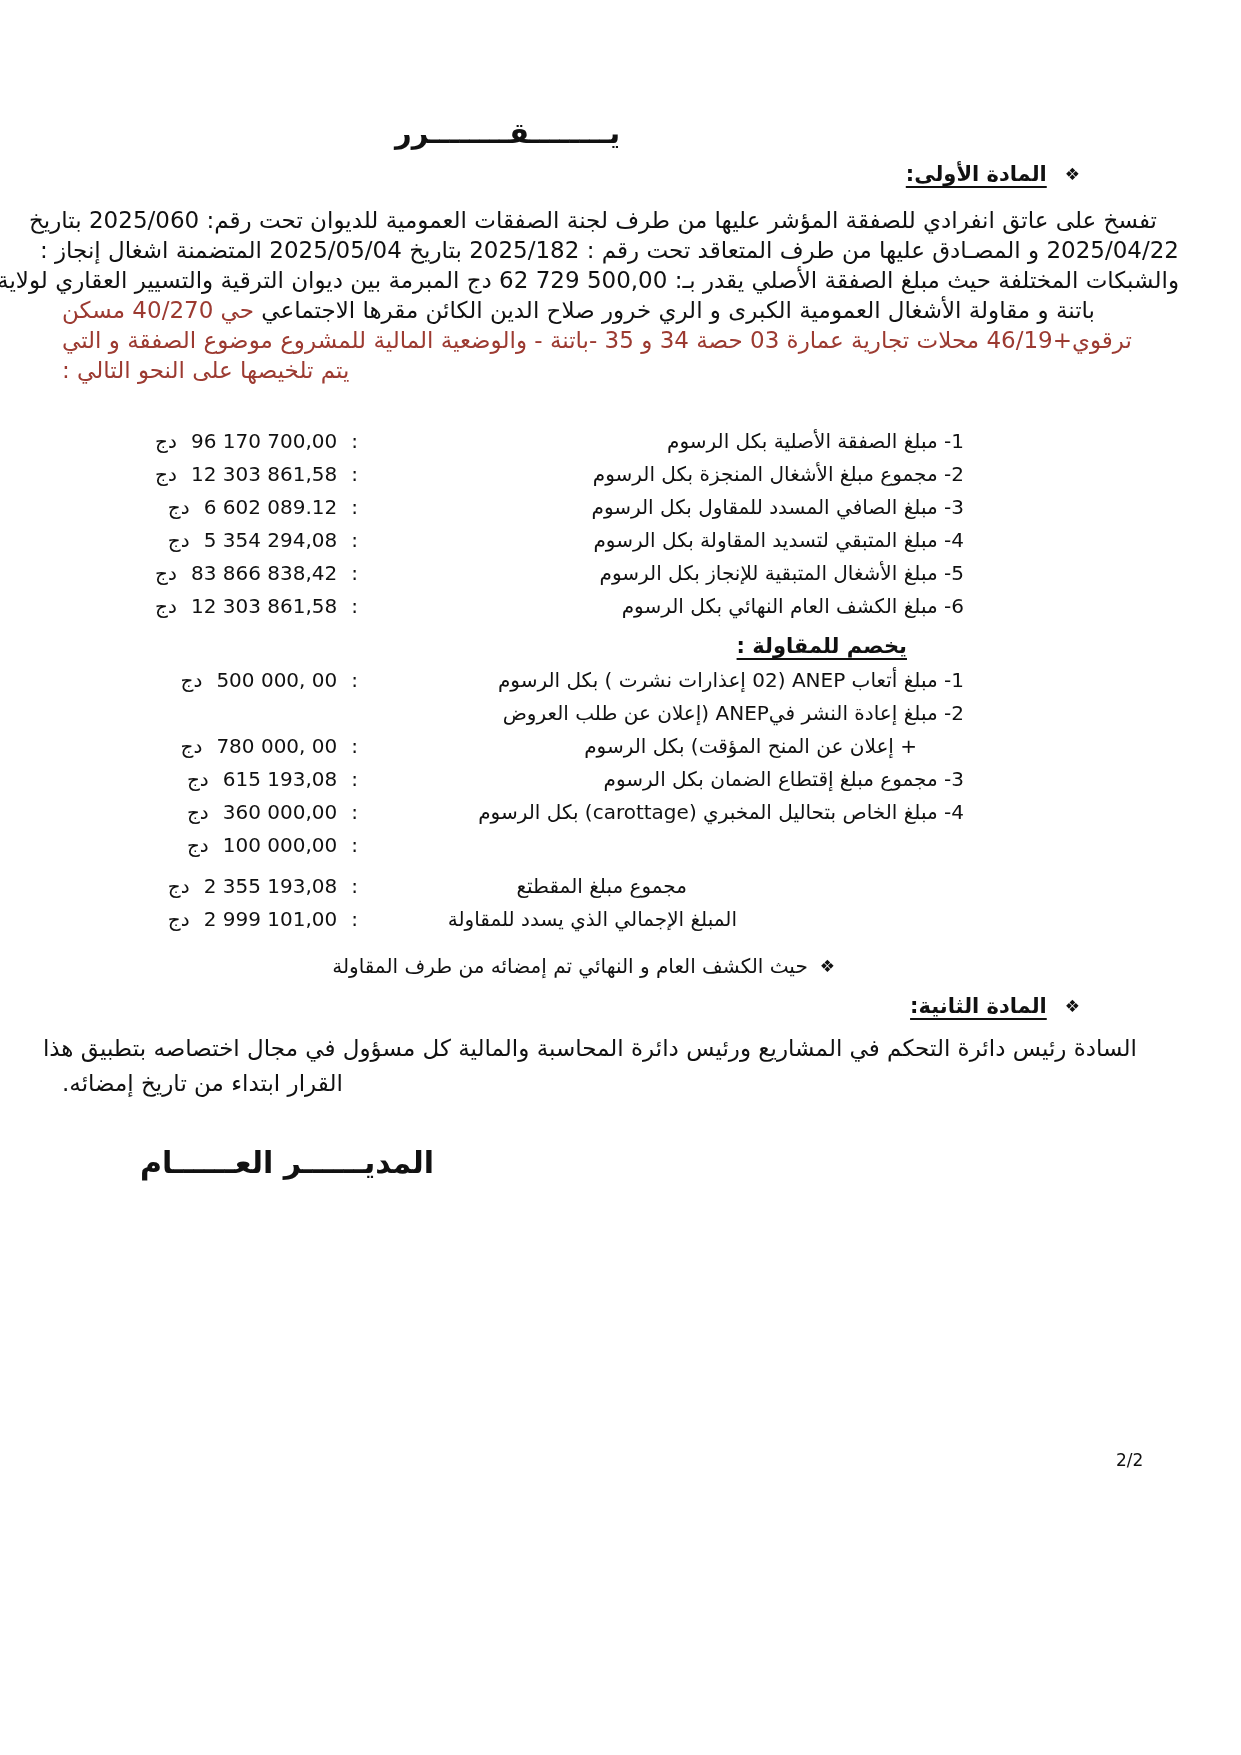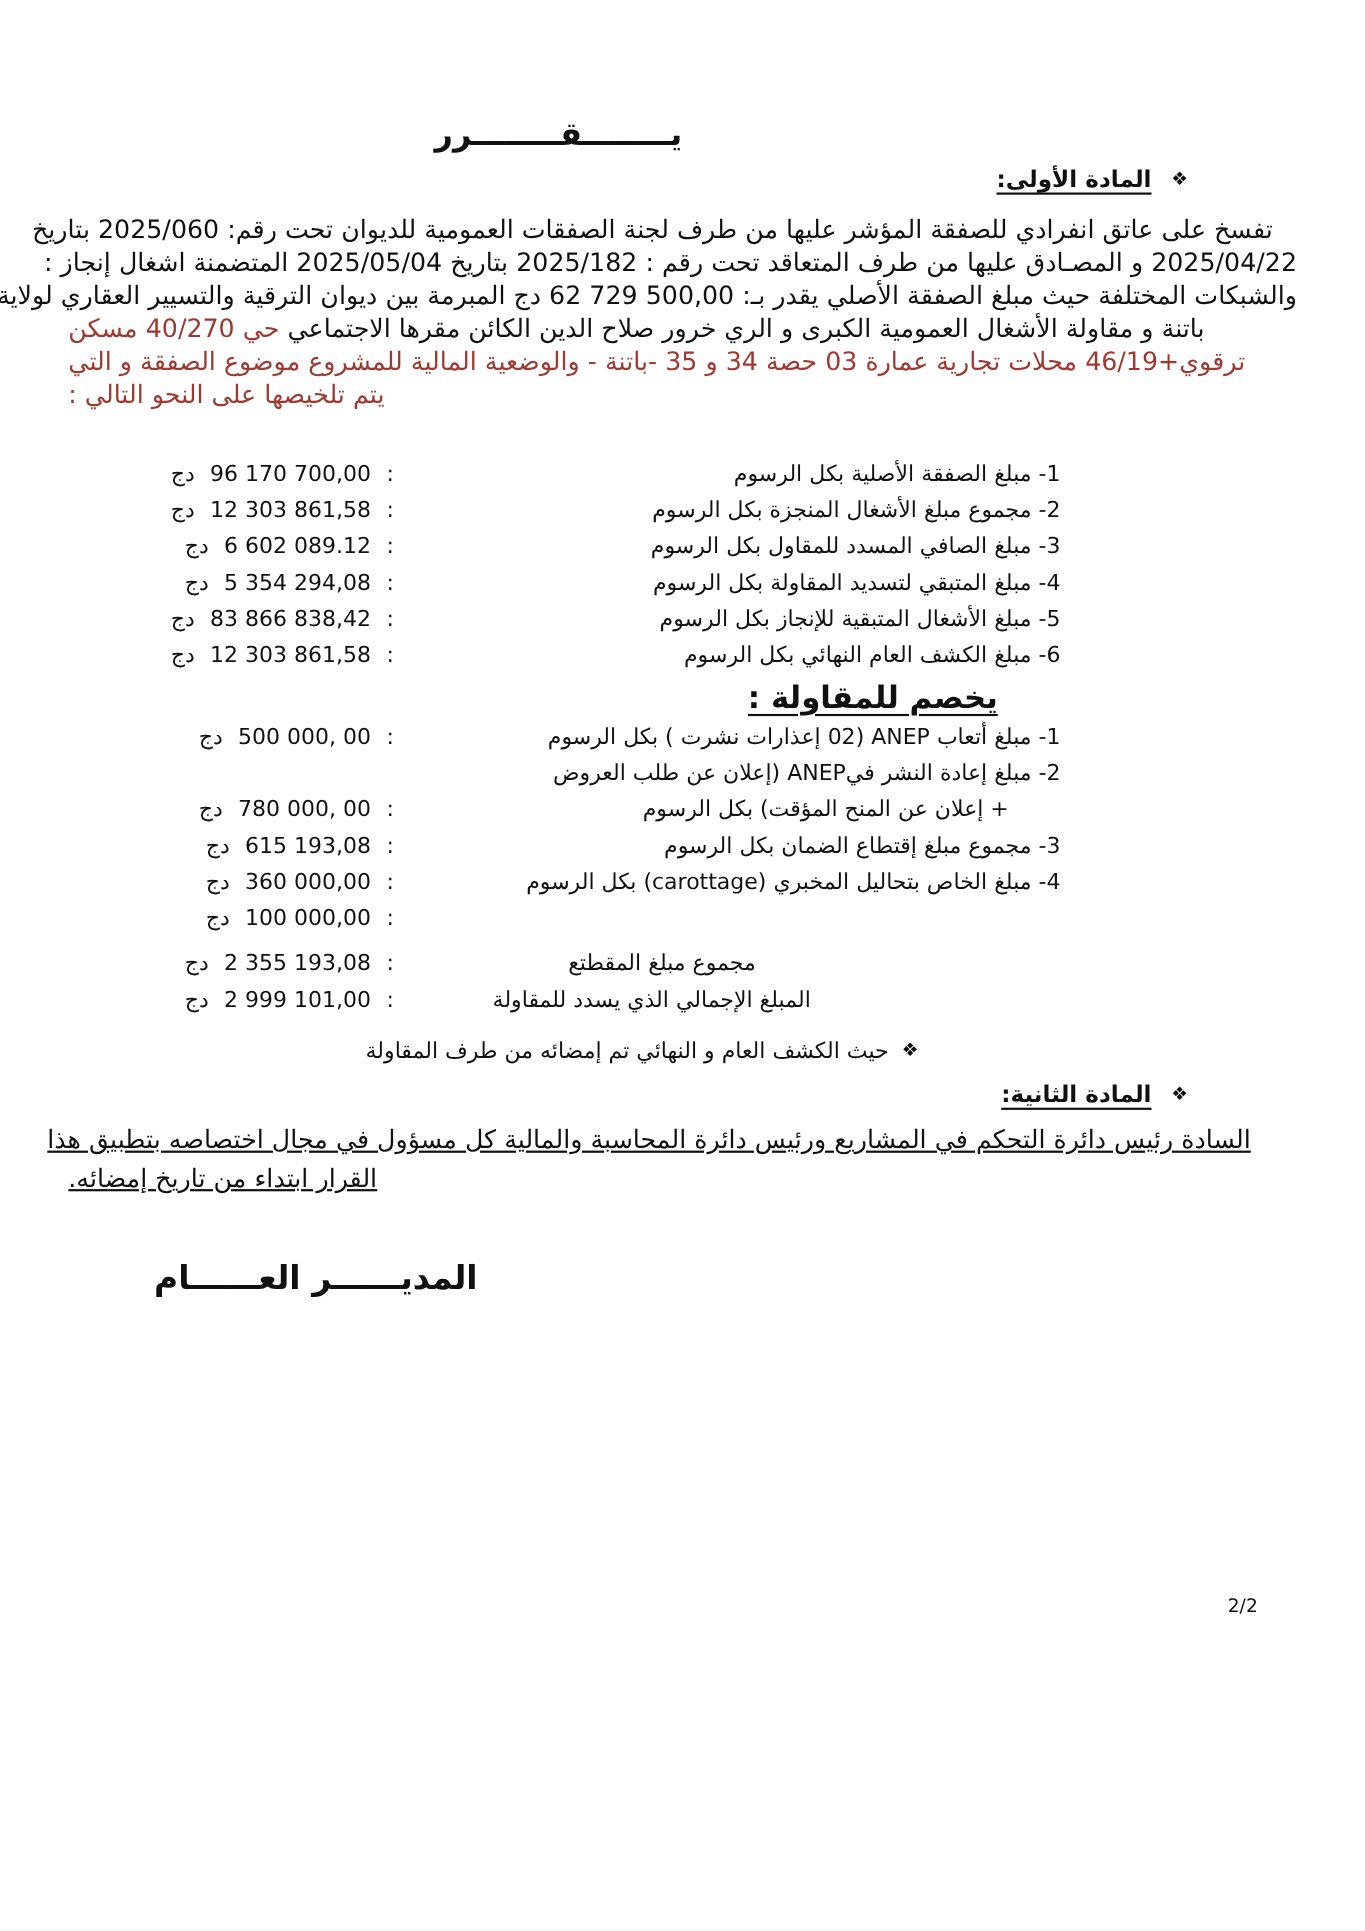--- a/index.html
+++ b/index.html
@@ -2,21 +2,21 @@
 <html lang="ar" dir="rtl" style="--red: #9c3a31;"><head>
 <meta charset="utf-8">
 <style>
   html,body{margin:0;padding:0;background:#e8e8e8;}
   .page{
     width:1241px;height:1755px;position:relative;margin:0 auto;
     background:#ffffff;color:#111;
     font-family:"DejaVu Sans",sans-serif;
     direction:rtl;overflow:hidden;
   }
-  .content{padding:0 62px;}
+  .content{padding:11px 62px;}
   .decree-title{
     padding-top:104px;height:36px;line-height:36px;
     text-align:center;font-size:29px;font-weight:bold;
     transform:translateX(-113px);
   }
   .article-heading{
     display:flex;align-items:center;gap:18px;
     margin-top:10px;margin-right:99px;
     height:26px;line-height:26px;font-size:21px;font-weight:bold;
   }
@@ -32,33 +32,33 @@
   .list2{margin-top:5px;}
   .amount-row{position:relative;height:33px;line-height:33px;font-size:20px;white-space:nowrap;}
   .row-label{margin-right:215px;display:inline-block;}
   .row-value{
     position:absolute;left:0;top:0;width:296px;
     display:flex;gap:14px;align-items:baseline;
   }
   .num{direction:ltr;unicode-bidi:isolate;}
   .deduct-heading{
     margin-top:10px;height:26px;line-height:26px;
-    padding-right:272px;font-size:28px;font-weight:bold;text-align:right;
+    padding-right:272px;font-size:21px;font-weight:bold;text-align:right;
     text-decoration:none;
   }
   .deduct-heading span{
     text-decoration:underline;text-decoration-thickness:2px;text-underline-offset:5px;
   }
   .totals{margin-top:8px;}
   .note-row{
     display:flex;align-items:center;gap:12px;
     margin-top:14px;margin-right:344px;
     height:33px;line-height:33px;font-size:20px;white-space:nowrap;
   }
-  .para2{margin-top:12px;text-decoration:underline;}
+  .para2{margin-top:12px;}
   .para2 .line{height:35px;line-height:35px;}
   .indent2{text-indent:42px;}
   .signature{
     position:absolute;left:140px;top:1145px;
     font-size:30px;font-weight:bold;white-space:nowrap;
   }
   .page-number{
     position:absolute;left:1116px;top:1450px;
     font-size:17px;direction:ltr;
   }

